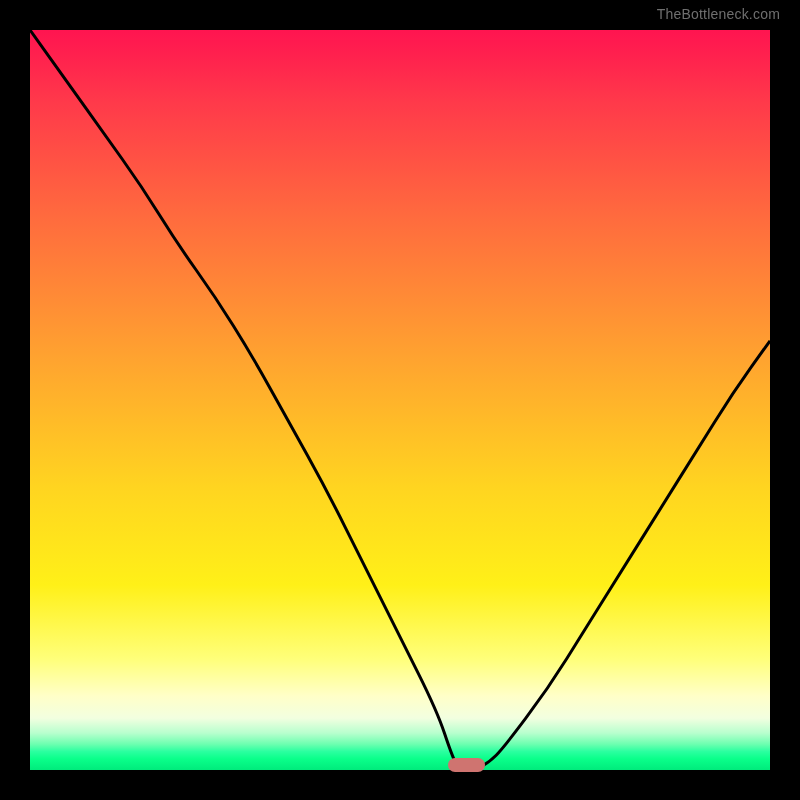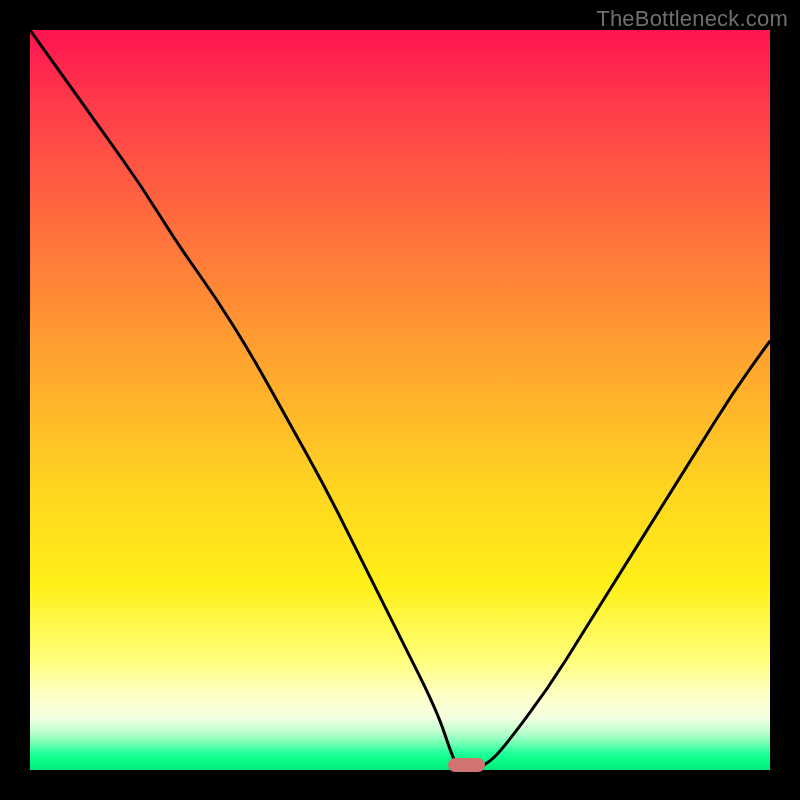--- a/index.html
+++ b/index.html
@@ -40,23 +40,23 @@
     );
   }
   .marker {
     position: absolute;
     border-radius: 999px;
     background: rgba(210, 110, 110, 0.9);
   }
   .watermark {
     position: absolute;
     top: 6px;
-    right: 12px;
+    right: 20px;
     font-family: Arial, Helvetica, sans-serif;
-    font-size: 22px;
+    font-size: 14px;
     font-weight: 500;
     color: #6f6f6f;
     letter-spacing: 0.2px;
   }
   svg.curve {
     position: absolute;
     inset: 0;
   }
 </style>
 </head>

